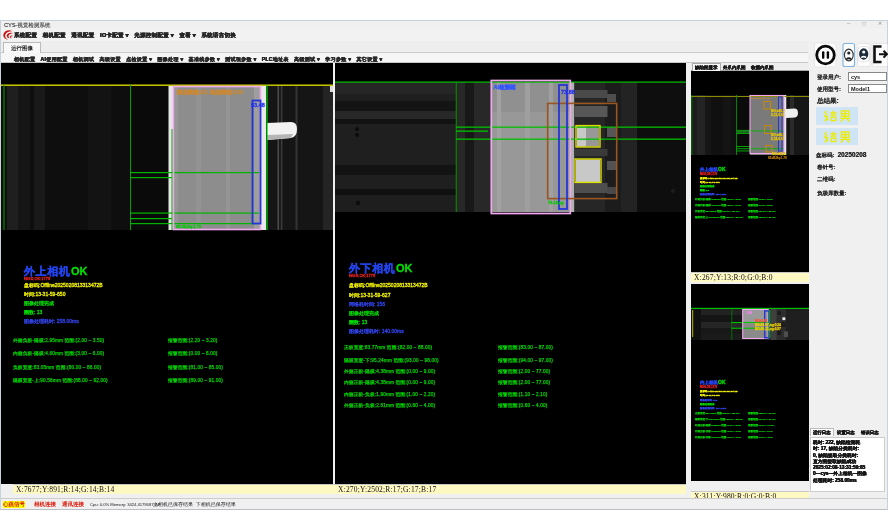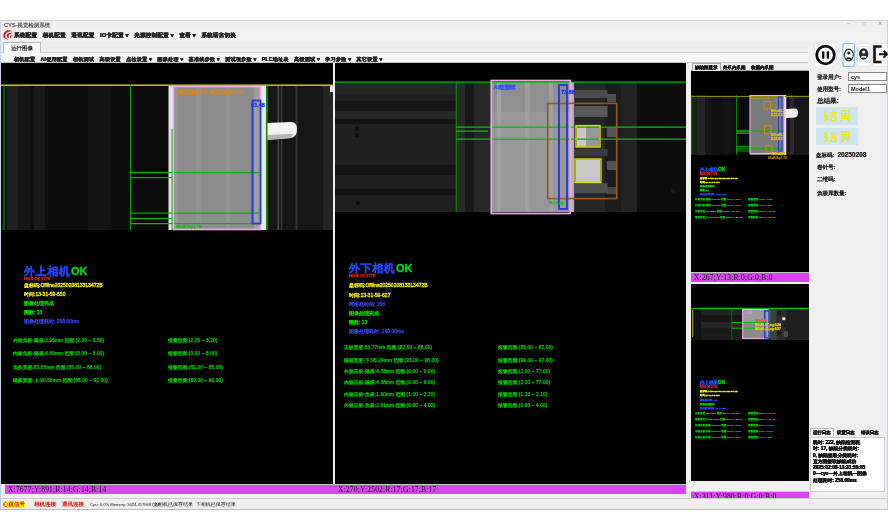--- a/index.html
+++ b/index.html
@@ -1,21 +1,21 @@
 <!DOCTYPE html>
 <html><head><meta charset="utf-8"><style>
 *{margin:0;padding:0;box-sizing:border-box}
 html,body{width:888px;height:522px;background:#fff;font-family:"Liberation Sans",sans-serif;overflow:hidden}
 .abs{position:absolute}
 #win{position:absolute;left:0;top:20px;width:888px;height:490px;background:#f0f0f0;border:1px solid #c8d2dc;border-bottom:1px solid #b8bec4}
 .tt{position:absolute;font-size:6px;color:#333}
 .menu{position:absolute;font-size:6px;color:#111;letter-spacing:0px;text-shadow:0.35px 0 0 #333,-0.35px 0 0 #333,0 0.35px 0 #333}
 .sb-label,.tt{text-shadow:0.3px 0 0 #555}
 .blackpanel{position:absolute;background:#000}
-.statusline{position:absolute;background:#d946ef;border-top:1px solid #c8c8c8;color:#111;font-size:7.5px;line-height:10px;padding-left:3px;font-family:"Liberation Serif",serif;letter-spacing:0.2px}
+.statusline{position:absolute;background:#fef9c3;border-top:1px solid #c8c8c8;color:#111;font-size:7.5px;line-height:10px;padding-left:3px;font-family:"Liberation Serif",serif;letter-spacing:0.2px}
 .sb-label{position:absolute;font-size:5.5px;color:#222;font-weight:bold}
 .inp{position:absolute;background:#fff;border:1px solid #888;font-size:5.5px;font-weight:bold;color:#111;padding-left:2px}
 .resbox{position:absolute;background:#cfe4f4;left:816px;width:42px}
 </style></head><body>
 
 <div id="win"></div>
 
 <div class="tt" style="left:4px;top:22px;font-size:5.5px;color:#555">CYS-视觉检测系统</div>
 <div class="abs" style="left:840px;top:19.5px;width:46px;height:9px;color:#888;font-size:6px">
  <span style="position:absolute;left:7px;top:0px">–</span>
@@ -100,21 +100,21 @@
   <text x="12" y="279">外侧负极-隔膜:2.95mm 范围:(2.00 ~ 3.50)</text>
   <text x="167" y="279">报警范围:(2.20 ~ 3.20)</text>
   <text x="12" y="292">内侧负极-隔膜:4.60mm 范围:(3.00 ~ 6.00)</text>
   <text x="167" y="292">报警范围:(0.00 ~ 8.00)</text>
   <text x="12" y="306">负极宽度:83.05mm 范围:(80.00 ~ 86.00)</text>
   <text x="167" y="306">报警范围:(81.00 ~ 85.00)</text>
   <text x="12" y="319">隔膜宽度-上:90.56mm 范围:(88.00 ~ 92.00)</text>
   <text x="167" y="319">报警范围:(89.00 ~ 91.00)</text>
  </g>
 </svg>
-<div class="statusline" style="left:5px;top:484px;width:332px;height:10px">X:7677;Y:891;R:14;G:14;B:14</div>
+<div class="statusline" style="left:13px;top:484px;width:332px;height:10px">X:7677;Y:891;R:14;G:14;B:14</div>
 
 <div class="blackpanel" style="left:335px;top:63px;width:351px;height:421px"></div>
 <svg class="abs" style="left:335px;top:63px" width="351" height="421" viewBox="0 0 351 421">
  <defs>
   <linearGradient id="mg1" x1="0" y1="0" x2="0" y2="1">
    <stop offset="0" stop-color="#333"></stop>
         <stop offset="0.25" stop-color="#1f1f1f"></stop>
    <stop offset="0.5" stop-color="#2e2e2e"></stop>
         <stop offset="0.75" stop-color="#191919"></stop>
    <stop offset="1" stop-color="#262626"></stop>

